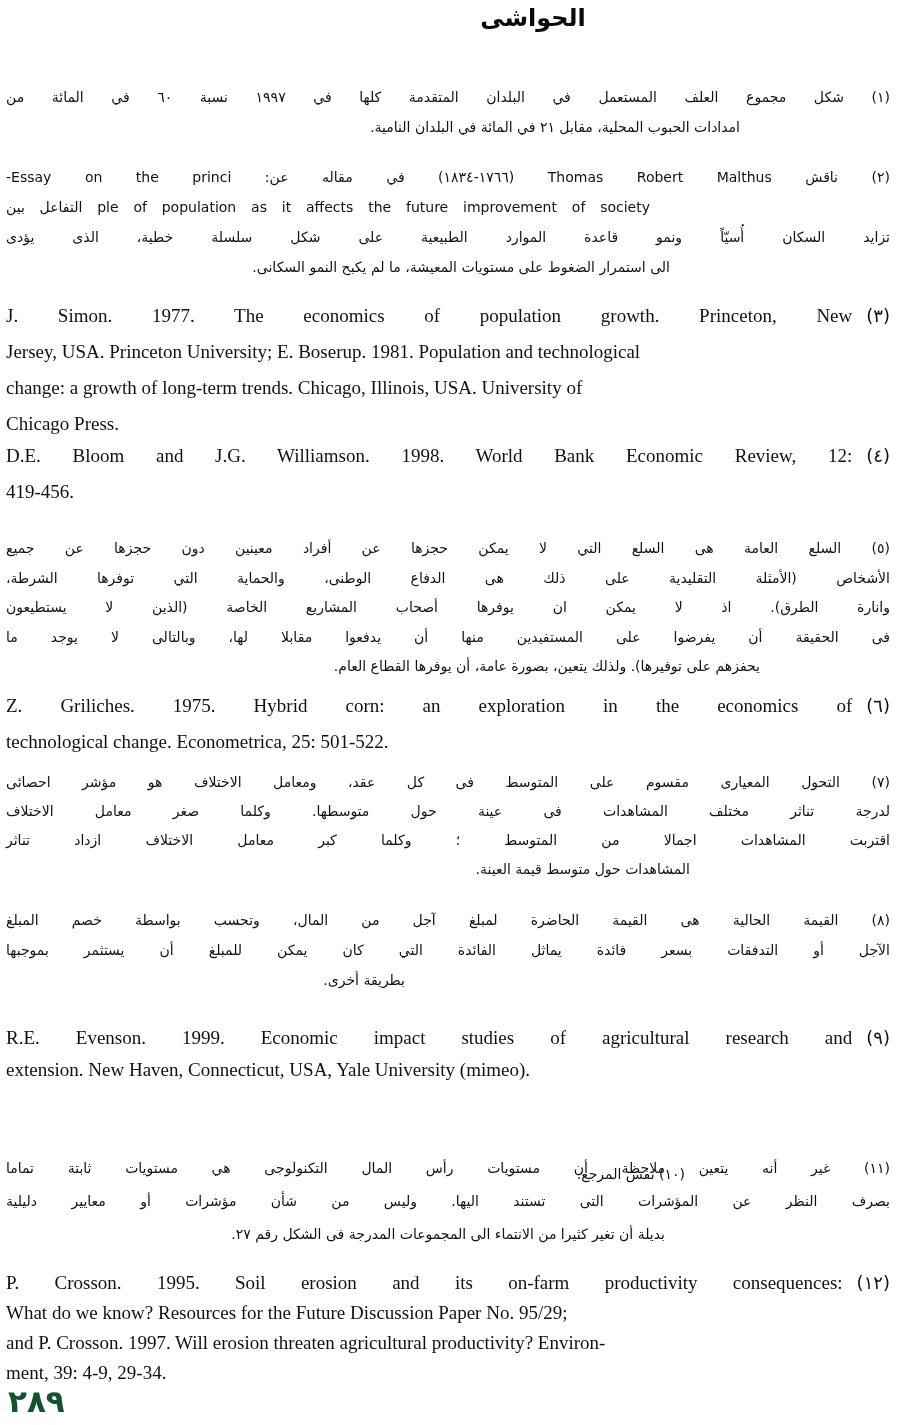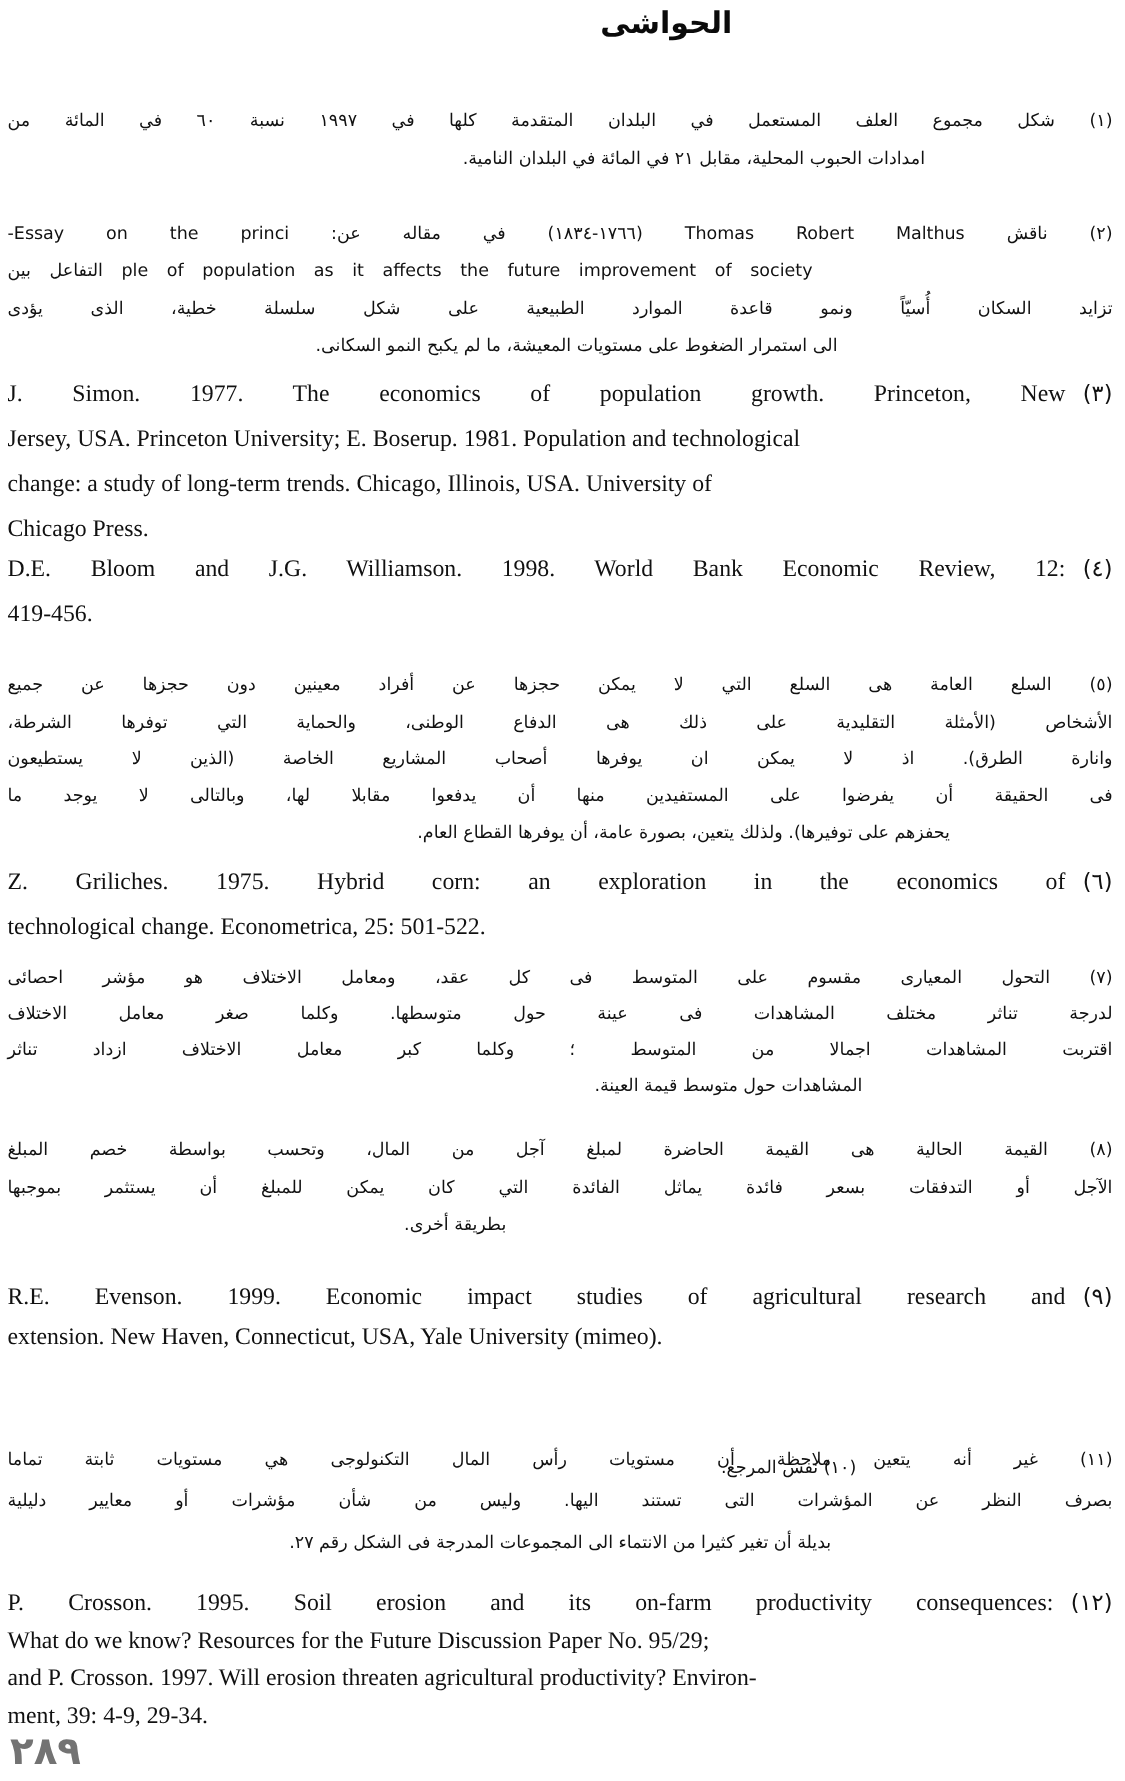--- a/index.html
+++ b/index.html
@@ -75,47 +75,47 @@
     font-family: "DejaVu Sans", sans-serif;
     font-size: 18px;
   }
   .page-number {
     position: absolute;
     left: 8px; top: 1383px;
     direction: rtl;
     font-weight: bold;
     font-size: 31px;
     font-family: "DejaVu Sans", sans-serif;
-    color: #737373;
+    color: #14532d;
     letter-spacing: 2px;
   }
 </style>
 </head>
 <body>
 
 <div class="page">
   <div class="title">الحواشى</div>
   <div id="footnotes-root">
       <div class="fn ar" style="top: 82px; line-height: 30px;">
         <div class="line full">(١) شكل مجموع العلف المستعمل في البلدان المتقدمة كلها في ١٩٩٧ نسبة ٦٠ في المائة من</div>
         <div class="line ind pr150">امدادات الحبوب المحلية، مقابل ٢١ في المائة في البلدان النامية.</div>
       </div>
-      <div class="fn ar" style="top: 162px; line-height: 30px; margin-top: 10px;">
+      <div class="fn ar" style="top: 162px; line-height: 30px;">
         <div class="line full">(٢) ناقش Thomas Robert Malthus (١٧٦٦-١٨٣٤) في مقاله عن: Essay on the princi-</div>
         <div class="line full pr240">ple of population as it affects the future improvement of society التفاعل بين</div>
         <div class="line full">تزايد السكان أُسيّاً ونمو قاعدة الموارد الطبيعية على شكل سلسلة خطية، الذى يؤدى</div>
         <div class="line ind pr220">الى استمرار الضغوط على مستويات المعيشة، ما لم يكبح النمو السكانى.</div>
       </div>
       <div class="fn en" style="top: 298px; line-height: 36px;">
         <div class="line l1flex">
           <span class="txt">J. Simon. 1977. The economics of population growth. Princeton, New</span>
           <span class="marker">(٣)</span>
         </div>
         <div class="line enl">Jersey, USA. Princeton University; E. Boserup. 1981. Population and technological</div>
-        <div class="line enl">change: a study of long-term trends. Chicago, Illinois, USA. University of</div>
+        <div class="line enl">change: a growth of long-term trends. Chicago, Illinois, USA. University of</div>
         <div class="line enl">Chicago Press.</div>
       </div>
       <div class="fn en" style="top: 438px; line-height: 36px;">
         <div class="line l1flex">
           <span class="txt">D.E. Bloom and J.G. Williamson. 1998. World Bank Economic Review, 12:</span>
           <span class="marker">(٤)</span>
         </div>
         <div class="line enl">419-456.</div>
       </div>
       <div class="fn ar" style="top: 518px; line-height: 29.5px; margin-top: 16px;">

